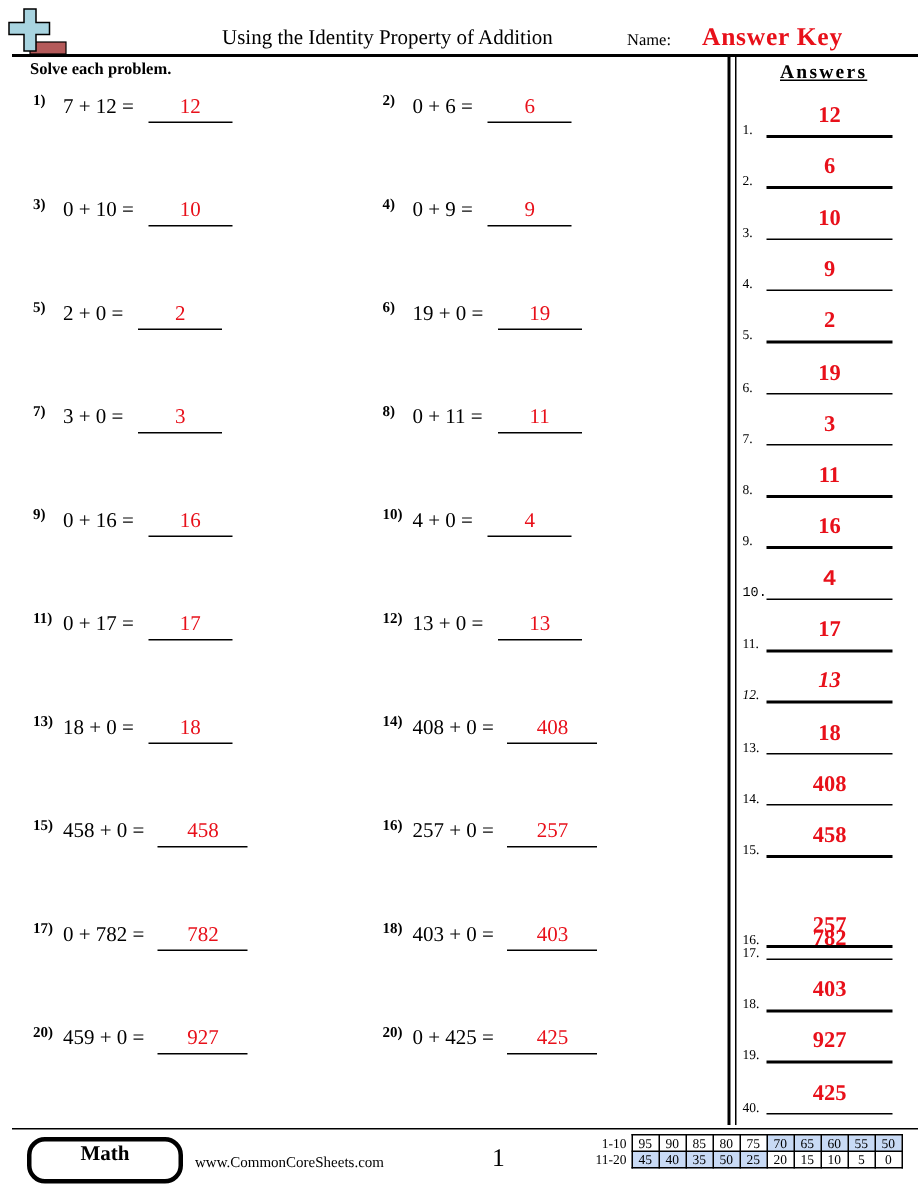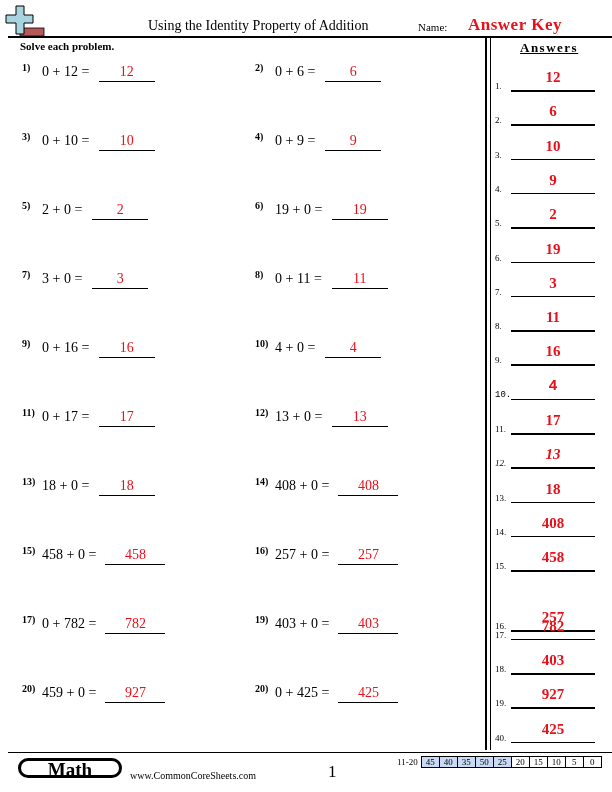--- a/index.html
+++ b/index.html
@@ -17,21 +17,21 @@
   .prob { position:absolute; height:22px; white-space:nowrap; }
   .pnum { position:absolute; left:0; top:0; font-size:10px; font-weight:bold; }
   .pexpr { position:absolute; left:20px; top:2px; font-size:14px; }
   .pline { position:absolute; top:19px; height:1px; background:#000; }
   .pans { position:absolute; top:2px; font-size:14px; color:#e8101a; text-align:center; }
   .arow { position:absolute; left:495px; width:117px; height:26px; }
   .anum { position:absolute; left:0; top:13px; font-size:9px; }
   .aline { position:absolute; left:16px; top:22px; width:84px; height:1.5px; background:#000; }
   .aval { position:absolute; left:16px; top:1px; width:84px; text-align:center; font-size:15px; font-weight:bold; color:#e8101a; }
   .frule { left:8px; top:752px; width:604px; height:1px; background:#000; }
-  .mathpill { left:18px; top:758px; width:104px; height:20px; border:3px solid #000; border-radius:12px; box-sizing:border-box; text-align:center; font-size:19px; font-weight:bold; line-height:17px; }
+  .mathpill { left:18px; top:758px; width:104px; height:31px; border:3px solid #000; border-radius:12px; box-sizing:border-box; text-align:center; font-size:14px; font-weight:bold; line-height:17px; }
   .site { left:130px; top:770px; font-size:10px; }
   .pagenum { left:328px; top:762px; font-size:17px; }
   table.score { position:absolute; left:395px; top:756px; border-collapse:collapse; font-size:9px; }
   table.score td { border:1px solid #000; padding:0 2px; height:10px; line-height:10px; text-align:center; min-width:13px; }
   table.score td.lbl { border:none; text-align:right; padding-right:3px; }
   table.score td.hl { background:#c8daf5; }
 </style>
 </head>
 <body>
 
@@ -44,21 +44,21 @@
 <div class="abs answer-key">Answer Key</div>
 <div class="abs hrule"></div>
 <div class="abs vrule1"></div>
 <div class="abs vrule2"></div>
 <div class="abs instr">Solve each problem.</div>
 <div class="abs ans-head">Answers</div>
 
 <div id="problems">
     <div class="prob" style="left: 22px; top: 62px;">
       <span class="pnum">1)</span>
-      <span class="pexpr">0 + 12 =</span>
+      <span class="pexpr">7 + 12 =</span>
       <span class="pline" style="left:76.8px;width:56px"></span>
       <span class="pans" style="left:76.8px;width:56px">12</span>
     </div>
     <div class="prob" style="left: 255px; top: 62px;">
       <span class="pnum">2)</span>
       <span class="pexpr">0 + 6 =</span>
       <span class="pline" style="left:70.19999999999999px;width:56px"></span>
       <span class="pans" style="left:70.19999999999999px;width:56px">6</span>
     </div>
     <div class="prob" style="left: 22px; top: 131px;">
@@ -145,21 +145,21 @@
       <span class="pline" style="left:83.4px;width:60px"></span>
       <span class="pans" style="left:83.4px;width:60px">257</span>
     </div>
     <div class="prob" style="left: 22px; top: 614px;">
       <span class="pnum">17)</span>
       <span class="pexpr">0 + 782 =</span>
       <span class="pline" style="left:83.4px;width:60px"></span>
       <span class="pans" style="left:83.4px;width:60px">782</span>
     </div>
     <div class="prob" style="left: 255px; top: 614px;">
-      <span class="pnum">19)</span>
+      <span class="pnum">18)</span>
       <span class="pexpr">403 + 0 =</span>
       <span class="pline" style="left:83.4px;width:60px"></span>
       <span class="pans" style="left:83.4px;width:60px">403</span>
     </div>
     <div class="prob" style="left: 22px; top: 683px;">
       <span class="pnum">20)</span>
       <span class="pexpr">459 + 0 =</span>
       <span class="pline" style="left:83.4px;width:60px"></span>
       <span class="pans" style="left:83.4px;width:60px">927</span>
     </div>
@@ -273,20 +273,33 @@
     </div>
   </div>
 
 <div class="abs frule"></div>
 <div class="abs mathpill">Math</div>
 <div class="abs site">www.CommonCoreSheets.com</div>
 <div class="abs pagenum">1</div>
 
 <table class="score">
   <tbody>
+      <tr id="srow1">
+        <td class="lbl">1-10</td>
+        <td>95</td>
+        <td>90</td>
+        <td>85</td>
+        <td>80</td>
+        <td>75</td>
+        <td class="hl">70</td>
+        <td class="hl">65</td>
+        <td class="hl">60</td>
+        <td class="hl">55</td>
+        <td class="hl">50</td>
+      </tr>
   <tr id="srow2">
         <td class="lbl">11-20</td>
         <td class="hl">45</td>
         <td class="hl">40</td>
         <td class="hl">35</td>
         <td class="hl">50</td>
         <td class="hl">25</td>
         <td>20</td>
         <td>15</td>
         <td>10</td>

